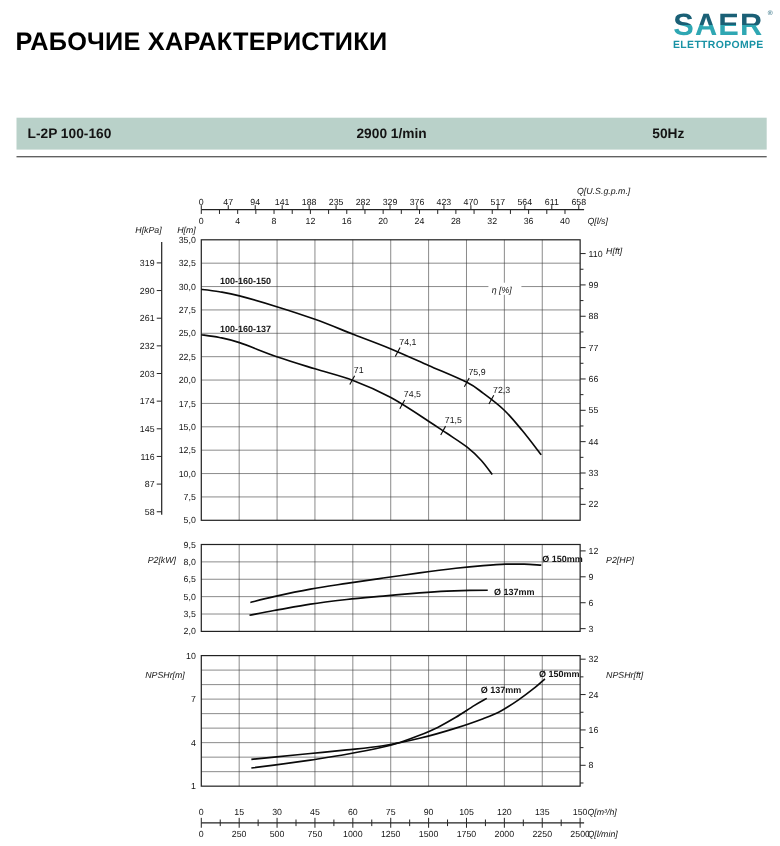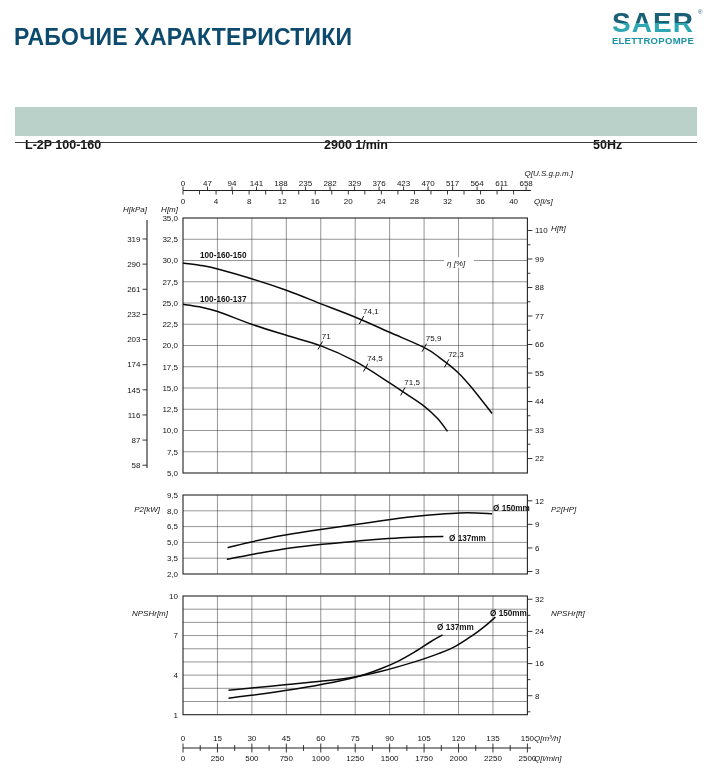--- a/index.html
+++ b/index.html
@@ -1,42 +1,42 @@
 <!DOCTYPE html>
 <html><head>
 <meta charset="utf-8">
 <style>
   html,body{margin:0;padding:0;background:#fff;}
   .page{position:relative;width:709px;height:769px;background:#fff;overflow:hidden;
         font-family:"Liberation Sans",sans-serif;}
   .title{position:absolute;left:14px;top:24px;font-size:23px;font-weight:bold;letter-spacing:0.2px;}
   .logo{position:absolute;left:606px;top:5px;text-decoration:underline;}
   .band{position:absolute;left:15px;top:107px;width:682px;height:29px;}
-  .band span{position:absolute;top:0;line-height:29px;font-size:12.5px;font-weight:bold;color:#141414;margin-top:24px;}
+  .band span{position:absolute;top:0;line-height:29px;font-size:12.5px;font-weight:bold;color:#141414;}
   .band .model{left:10px;}
   .band .speed{left:0;right:0;text-align:center;border-radius:10px;}
   .band .freq{left:578px;}
   .rule{position:absolute;left:15px;top:142px;width:682px;border-top:1.6px solid #3b3b3b;}
   #charts{position:absolute;left:0;top:149px;}
   #charts text{font:8px "Liberation Sans",sans-serif;fill:#141414;}
   #charts .it{font-style:italic;}
   #charts .b{font-weight:bold;font-size:8.2px;}
   #charts .grid{stroke:#3d3d3d;stroke-width:0.55;}
   #charts .frame{fill:none;stroke:#222;stroke-width:1.1;}
   #charts .ax{stroke:#222;stroke-width:1.1;}
   #charts .tick{stroke:#222;stroke-width:0.9;}
   #charts .curve{fill:none;stroke:#0a0a0a;stroke-width:1.5;}
   #charts .mark{stroke:#0a0a0a;stroke-width:1;}
 </style>
 </head>
 <body>
 
 <div class="page">
 
-  <div class="title" style="color: #0c4a6e;">РАБОЧИЕ ХАРАКТЕРИСТИКИ</div>
+  <div class="title" style="color: #000000;">РАБОЧИЕ ХАРАКТЕРИСТИКИ</div>
 
   <div class="logo">
     <svg width="100" height="44" viewBox="0 0 100 44">
       <defs>
         <linearGradient id="lg-saer" x1="0" y1="0" x2="0" y2="1">
           <stop offset="0.52" stop-color="#1a6076"></stop>
           <stop offset="0.52" stop-color="#2fa7b3"></stop>
         </linearGradient>
       </defs>
       <text x="47" y="27" text-anchor="middle" font-family="Liberation Sans, sans-serif" font-size="28" font-weight="bold" letter-spacing="1" fill="url(#lg-saer)">SAER</text>

